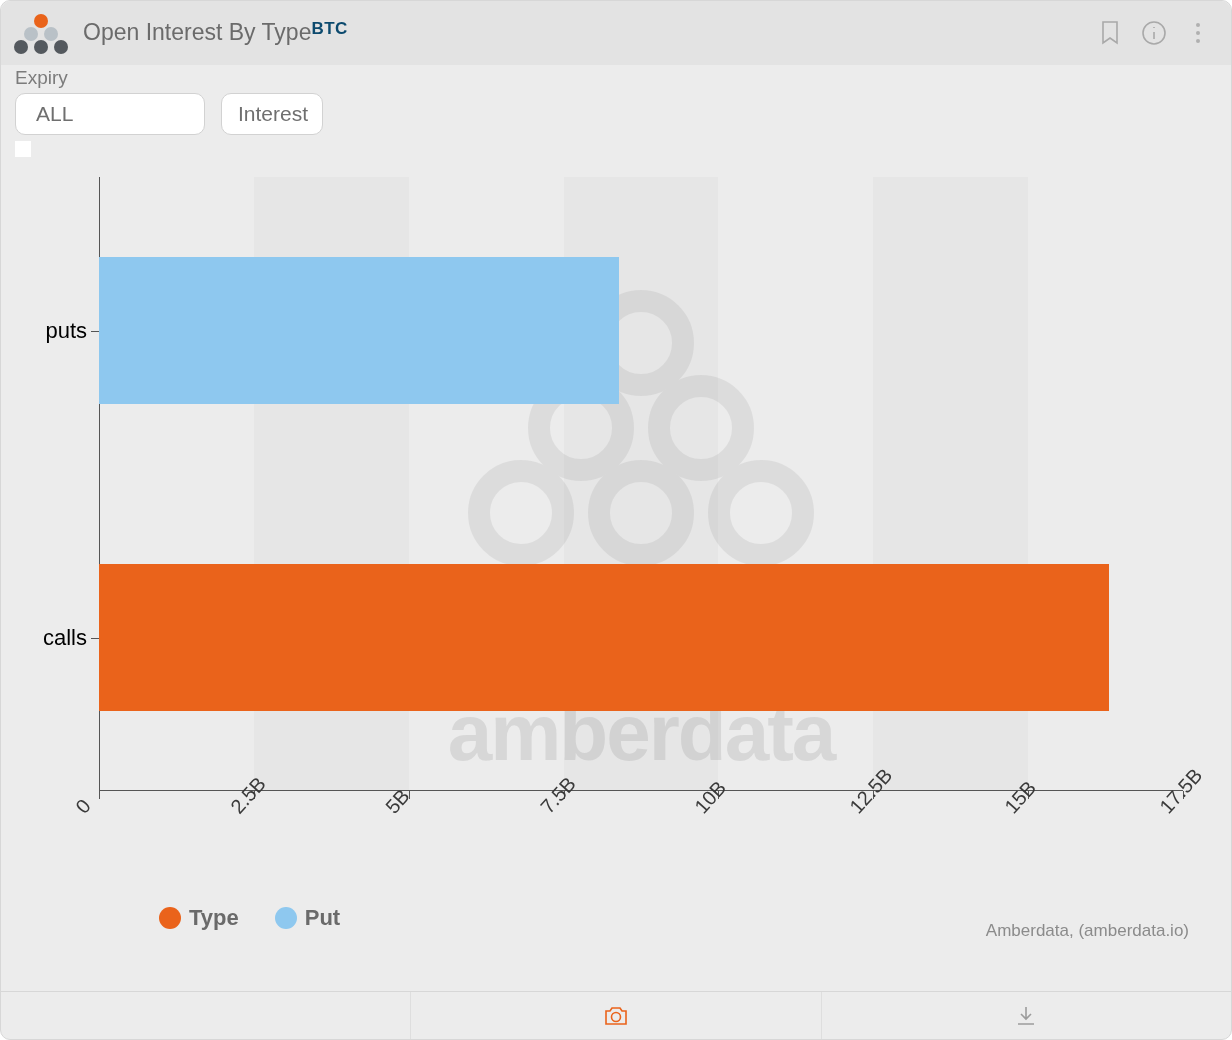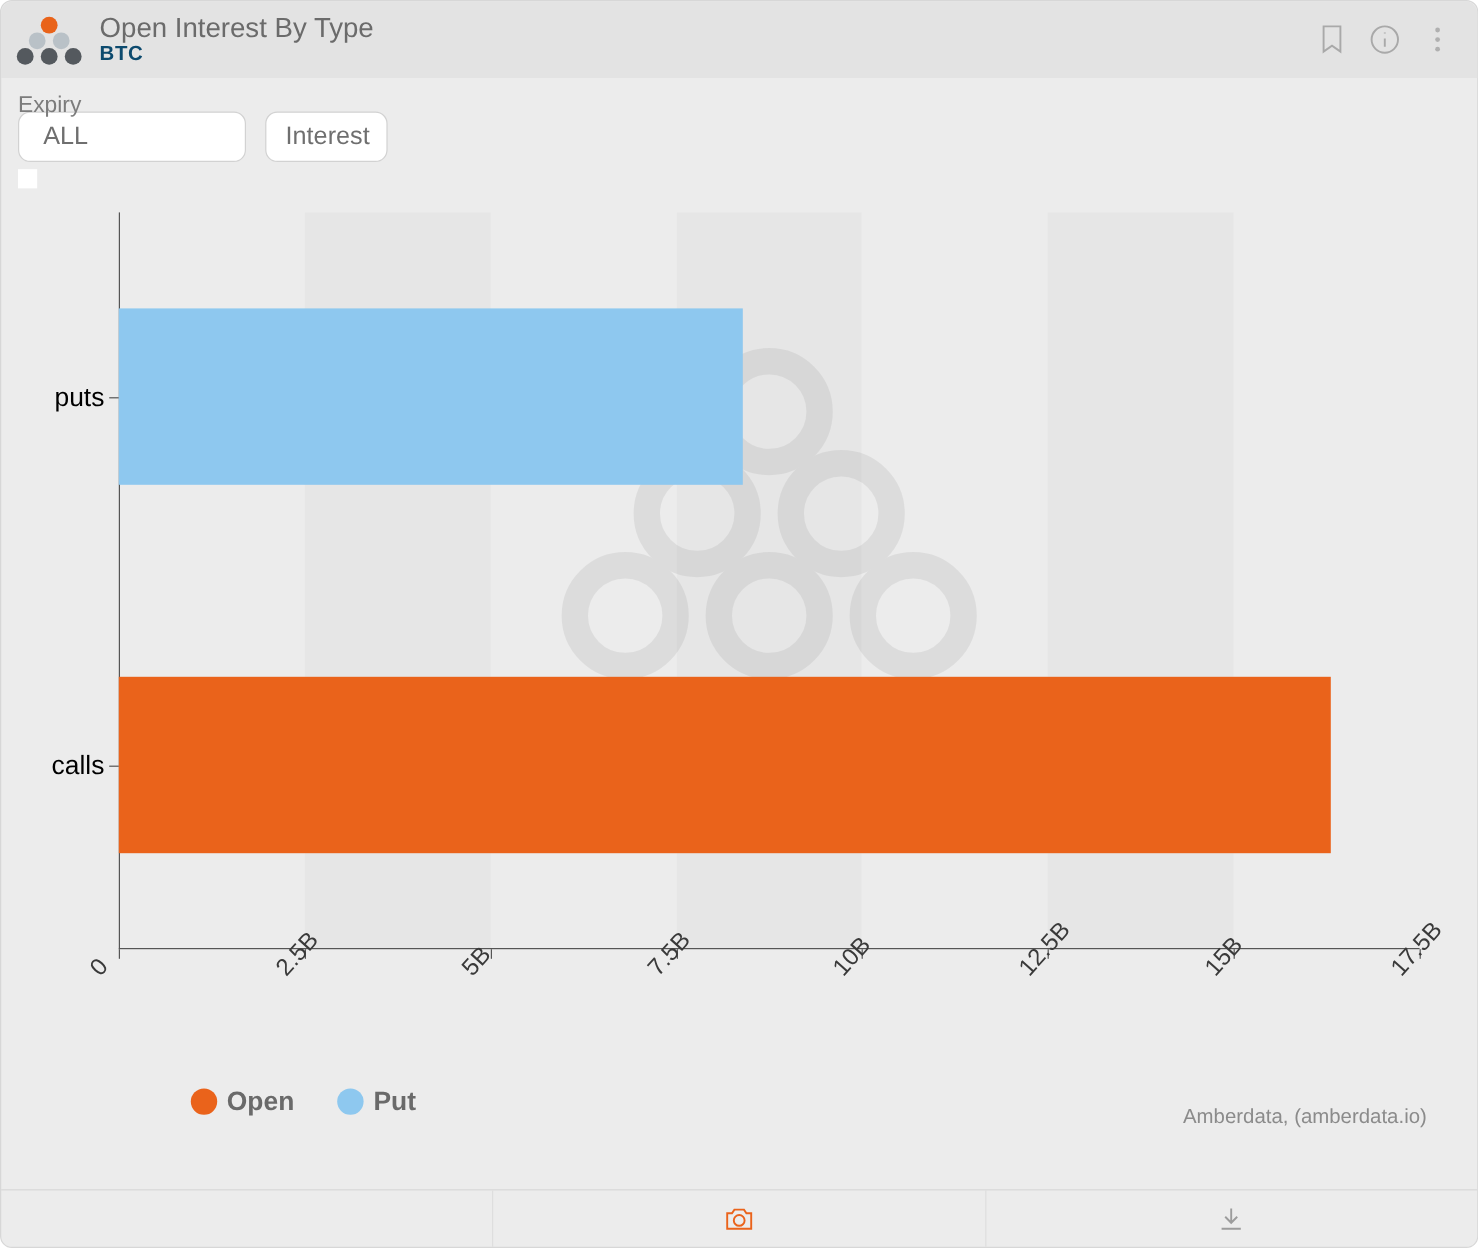--- a/index.html
+++ b/index.html
@@ -50,37 +50,37 @@
   .logo .mid.r { left: 31px; }
   .logo .bot {
     position: absolute;
     width: 14px; height: 14px; border-radius: 50%;
     background: #54595e;
     top: 26px;
   }
   .logo .bot.b1 { left: 1px; }
   .logo .bot.b2 { left: 21px; }
   .logo .bot.b3 { left: 41px; }
-  .title-block { display:flex; flex-direction:column; line-height:1.1; }
+  .title-block { display:flex; flex-direction:row; line-height:1.1; }
   .title { font-size: 23px; font-weight: 500; color:#6b6b6b; }
   .subtitle { font-size: 17px; font-weight: 700; color:#0c4a6e; letter-spacing:0.5px; }
   .header-spacer { flex: 1; }
   .header-icon {
     width: 30px; height: 30px; display:flex; align-items:center; justify-content:center;
     margin-left: 14px; cursor:pointer;
   }
   .header-icon svg { stroke:#a9a9a9; fill:none; stroke-width:1.6; }
   .dots-icon { display:flex; flex-direction:column; gap:4px; align-items:center;}
   .dots-icon span { width:4px; height:4px; border-radius:50%; background:#b0b0b0;}
   .controls {
     padding: 18px 14px 0 14px;
     position: relative;
   }
   .ctl-label {
-    position:absolute; top:12px; left:14px;
+    position:absolute; top:2px; left:14px;
     font-size:19px; color:#7c7c7c;
   }
   .ctl-row { display:flex; gap:16px; margin-top:10px;}
   .dropdown {
     background:#fff; border:1px solid #d2d2d2; border-radius:10px;
     font-size:21px; color:#6f6f6f;
     padding:8px 16px;
     cursor:pointer;
   }
   .dd-expiry { width:190px;padding-left:20px; }
@@ -224,20 +224,21 @@
       <svg class="watermark-shape" width="420" height="300" viewBox="0 0 420 300">
         <g fill="none" stroke="#888" stroke-width="22">
           <circle cx="210" cy="70" r="42"></circle>
           <circle cx="150" cy="155" r="42"></circle>
           <circle cx="270" cy="155" r="42"></circle>
           <circle cx="90" cy="240" r="42"></circle>
           <circle cx="210" cy="240" r="42"></circle>
           <circle cx="330" cy="240" r="42"></circle>
         </g>
       </svg>
+      <div class="watermark-text">amberdata</div>
       <div class="axis-line axis-y"></div>
       <div class="axis-line axis-x"></div>
     <div class="xtick" style="left: 0%;"></div>
         <div class="xtick-label" style="left: calc(0% - 28px);">0</div>
         <div class="xtick" style="left: 14.2857%;"></div>
         <div class="xtick-label" style="left: calc(14.2857% - 28px);">2.5B</div>
         <div class="xtick" style="left: 28.5714%;"></div>
         <div class="xtick-label" style="left: calc(28.5714% - 28px);">5B</div>
         <div class="xtick" style="left: 42.8571%;"></div>
         <div class="xtick-label" style="left: calc(42.8571% - 28px);">7.5B</div>
@@ -253,21 +254,21 @@
         <div class="ytick-label" style="top: 25%;">puts</div>
         <div class="bar puts" style="top: calc(13%); height: 24%; width: 48%; background: rgb(142, 200, 239);"></div>
         <div class="ytick-mark" style="top: calc(75%);"></div>
         <div class="ytick-label" style="top: 75%;">calls</div>
         <div class="bar calls" style="top: calc(63%); height: 24%; width: 93.1429%; background: rgb(234, 99, 27);"></div>
       </div>
 
     <div class="legend">
       <div class="legend-item">
         <span class="legend-swatch sw-call"></span>
-        <span>Open</span>
+        <span>Type</span>
       </div>
       <div class="legend-item">
         <span class="legend-swatch sw-put"></span>
         <span>Put</span>
       </div>
     </div>
 
     <div class="credit">Amberdata, (amberdata.io)</div>
   </div>
 

